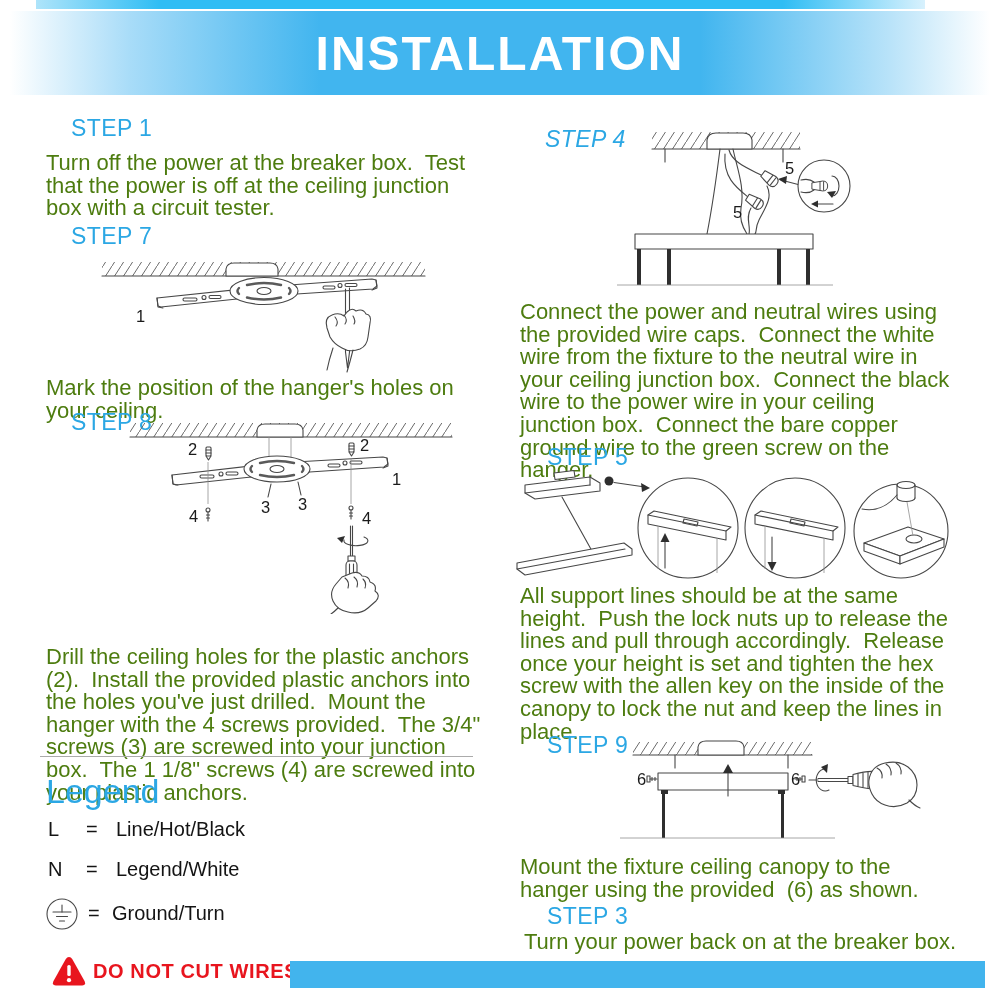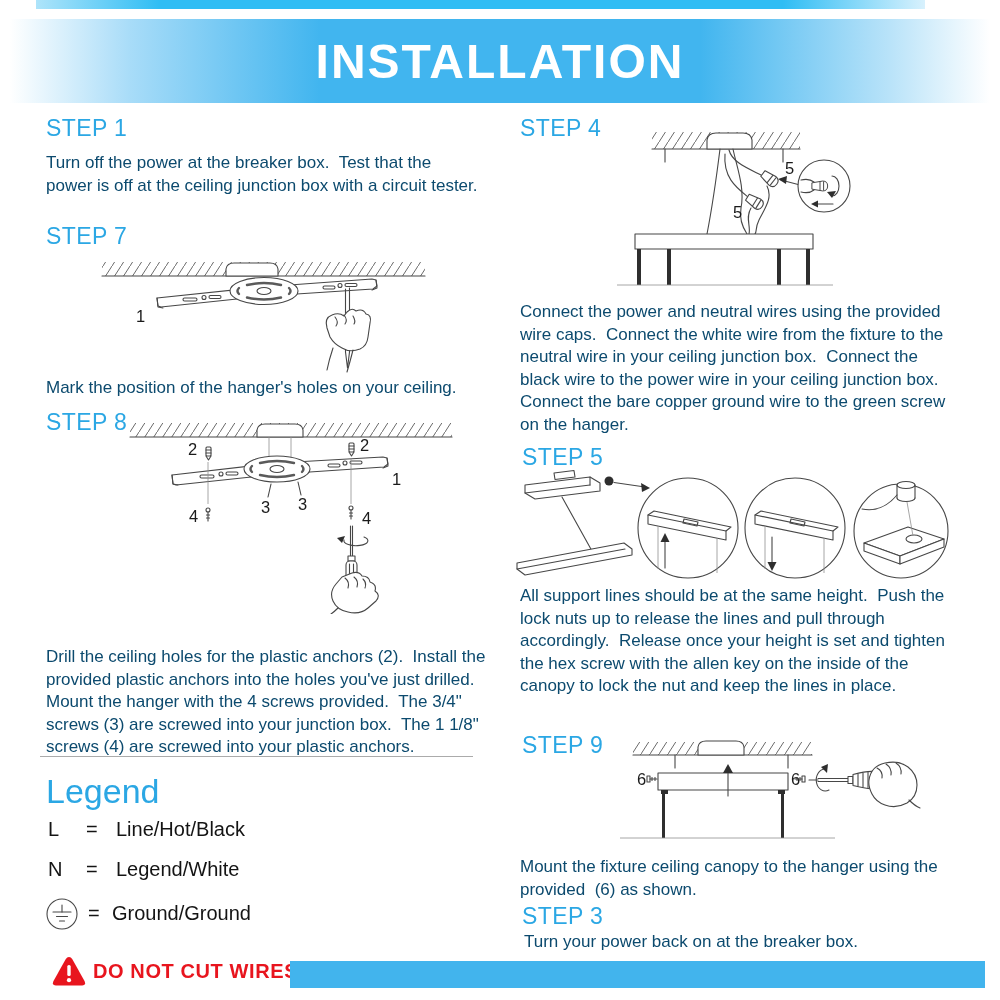--- a/index.html
+++ b/index.html
@@ -6,46 +6,46 @@
   html,body { background:#ffffff; }
   body {
     width:1000px; height:1000px; position:relative; overflow:hidden;
     font-family:"Liberation Sans", sans-serif; color:#151515;
   }
   .abs { position:absolute; }
 
   
   #top-strip { left:36px; top:0; width:889px; height:9px;
     background:linear-gradient(90deg,#aee4fa 0%,#2fbdf4 14%,#2fbdf4 84%,#d8f1fd 100%); }
-  #banner { left:0; top:19px; width:1000px; height:84px;
+  #banner { left:0; top:11px; width:1000px; height:84px;
     background:linear-gradient(90deg,#ffffff 1%,#a8dcf8 13%,#41b5ef 32%,#41b5ef 70%,#b9e3f9 89%,#ffffff 99%);
     display:flex; align-items:center; justify-content:center; }
   #banner h1 { color:#ffffff; font-size:48px; font-weight:bold; letter-spacing:2px; }
 
-  .step-h { font-size:23px; line-height:28px; color:#2BA7E4; letter-spacing:.4px; }
-  .para { font-size:17px; line-height:22.6px; color:#0c4a6e; white-space:pre-wrap; }
+  .step-h { font-size:23px; line-height:28px; color:#2BA7E4; letter-spacing:.4px;margin-left:25px; }
+  .para { font-size:22px; line-height:22.6px; color:#4d7c0f; white-space:pre-wrap; }
 
   
   #step1-h { left:46px; top:114px; }
   #step1-p { left:46px; top:152px; width:432px; }
   #step2-h { left:46px; top:222px; }
   #svg2    { left:40px;  top:252px; }
   #step2-p { left:46px; top:377px; width:440px; }
   #step3-h { left:46px; top:408px; }
   #svg3    { left:40px;  top:418px; }
   #step3-p { left:46px; top:617px; width:440px;margin-top:29px; }
   #legend-divider { left:40px; top:756px; width:433px; height:1px; background:#ababab; }
   #legend-title { left:46px; top:776px; font-size:34px; line-height:30px; color:#2BA7E4; }
   .legend-row { font-size:20px; color:#141414; }
   #lg-l-sym { left:48px; top:818px; } #lg-l-eq { left:86px; top:818px; } #lg-l-tx { left:116px; top:818px;text-align:right; }
   #lg-n-sym { left:48px; top:858px; } #lg-n-eq { left:86px; top:858px; } #lg-n-tx { left:116px; top:858px; }
   #lg-g-ico { left:45px; top:897px; } #lg-g-eq { left:88px; top:902px; } #lg-g-tx { left:112px; top:902px; }
 
   
-  #step4-h { left:520px; top:114px; }
+  #step4-h { left:520px; top:125px;font-style:italic; }
   #svg4    { left:515px; top:128px; }
   #step4-p { left:520px; top:301px; width:432px; }
   #step5-h { left:522px; top:443px; }
   #svg5    { left:512px; top:467px; }
   #step5-p { left:520px; top:585px; width:430px; }
   #step6-h { left:522px; top:731px; }
   #svg6    { left:515px; top:740px; }
   #step6-p { left:520px; top:856px; width:440px; }
   #step7-h { left:522px; top:902px; }
   #step7-p { left:524px; top:931px; width:450px; }
@@ -218,21 +218,21 @@
 <div id="lg-n-tx" class="abs legend-row">Legend/White</div>
 
 <svg id="lg-g-ico" class="abs" width="36" height="34" viewBox="0 0 36 34">
   <circle class="ln" cx="17" cy="17" r="15"></circle>
   <line class="ln" x1="17" y1="8" x2="17" y2="15"></line>
   <line class="ln" x1="8" y1="15" x2="26" y2="15"></line>
   <line class="ln" x1="11.5" y1="19.5" x2="22.5" y2="19.5"></line>
   <line class="ln" x1="14.5" y1="24" x2="19.5" y2="24"></line>
 </svg>
 <div id="lg-g-eq" class="abs legend-row">=</div>
-<div id="lg-g-tx" class="abs legend-row">Ground/Ground</div>
+<div id="lg-g-tx" class="abs legend-row">Ground/Turn</div>
 
 <div id="step4-h" class="abs step-h">STEP 4</div>
 
 <svg id="svg4" class="abs" width="470" height="168" viewBox="0 0 470 168">
   <defs>
     <pattern id="h4" patternUnits="userSpaceOnUse" width="9" height="14">
       <line x1="9" y1="0" x2="0" y2="14" stroke="#6a6a6a" stroke-width="1"></line>
     </pattern>
     <g id="wirecap" class="fw">
       <path d="M-9,-3.5 L3,-5.5 Q8.5,-5.5 8.5,0 Q8.5,5.5 3,5.5 L-9,3.5 Z"></path>

